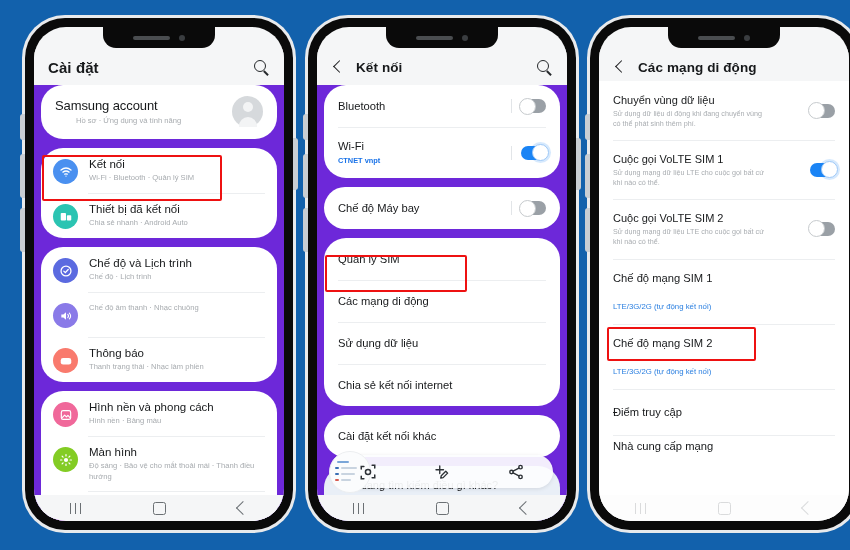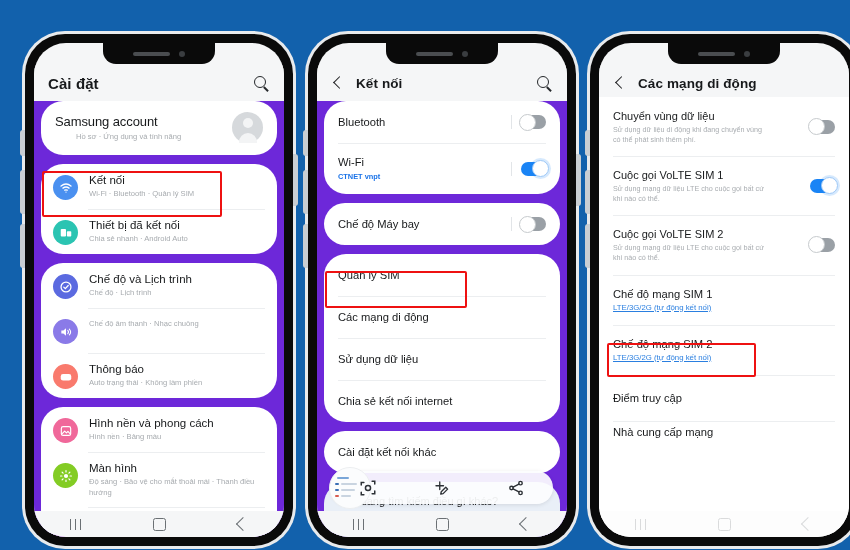--- a/index.html
+++ b/index.html
@@ -5,21 +5,21 @@
   html,body{margin:0;padding:0;}
   body{
     width:850px;height:550px;overflow:hidden;
     background:#1261AC;
     font-family:"Liberation Sans","DejaVu Sans",sans-serif;
     -webkit-font-smoothing:antialiased;
   }
   .stage{position:relative;width:850px;height:550px;}
 
   
-  .phone{position:absolute;top:34px;width:268px;height:512px;}
+  .phone{position:absolute;top:18px;width:268px;height:512px;}
   .phone.p1{left:25px;}
   .phone.p2{left:308px;}
   .phone.p3{left:590px;}
 
   .bezel{
     position:absolute;inset:0;
     background:#0a0a0a;
     border-radius:40px;
     box-shadow:0 0 0 3px #e8eaec;
   }
@@ -123,21 +123,21 @@
   .row{
     display:flex;align-items:center;padding:12px 14px;position:relative;min-height:18px;
   }
   .row + .row::before{
     content:"";position:absolute;left:14px;right:14px;top:0;height:1px;background:#eceef0;
   }
   .row .labels{flex:1;min-width:0;}
   .row .lab{font-size:11.2px;color:#17191b;line-height:14px;}
   .row .sub{font-size:8px;color:#9ea2a6;line-height:11px;margin-top:2px;}
   .row .sub.blue{color:#1a73e8;font-weight:700;font-size:7.4px;}
-  .row .sub.link{color:#2a7fe0;font-weight:400;font-size:7.8px;margin-top:1px;text-decoration:underline;}
+  .row .sub.link{color:#2a7fe0;font-weight:400;font-size:7.8px;margin-top:16px;}
 
   .row.desc .lab{font-size:11px;font-weight:400;}
   .row.desc .sub{font-size:7.2px;color:#a9adb1;line-height:9.6px;margin-top:2px;max-width:155px;}
 
   
   .toggle{display:flex;align-items:center;flex:none;margin-left:8px;}
   .toggle .divider{width:1px;height:14px;background:#e2e5e8;margin-right:9px;}
   .tg{width:25px;height:14px;border-radius:8px;position:relative;flex:none;}
   .tg.off{background:#9aa0a6;}
   .tg.on{background:#1a84f5;}
@@ -281,21 +281,21 @@
             </div>
           </div>
           <div class="srow">
             <div class="sicon" style="background:#f97a6d">
               <svg viewBox="0 0 24 24" fill="#fff">
                 <rect x="3" y="7" width="18" height="11" rx="4"></rect>
               </svg>
             </div>
             <div class="stext">
               <div class="stitle">Thông báo</div>
-              <div class="ssub">Auto trạng thái  ·  Không làm phiền</div>
+              <div class="ssub">Thanh trạng thái  ·  Nhạc làm phiền</div>
             </div>
           </div>
         </div>
 
         <div class="card round">
           <div class="srow">
             <div class="sicon" style="background:#f0689a">
               <svg viewBox="0 0 24 24" fill="none" stroke="#fff" stroke-width="2">
                 <rect x="4" y="4.5" width="16" height="15" rx="3"></rect>
                 <path d="M5.5 16.5l4.2-4.4 3 3 2.6-2.6 3.2 3.4" stroke-linecap="round" stroke-linejoin="round"></path>

